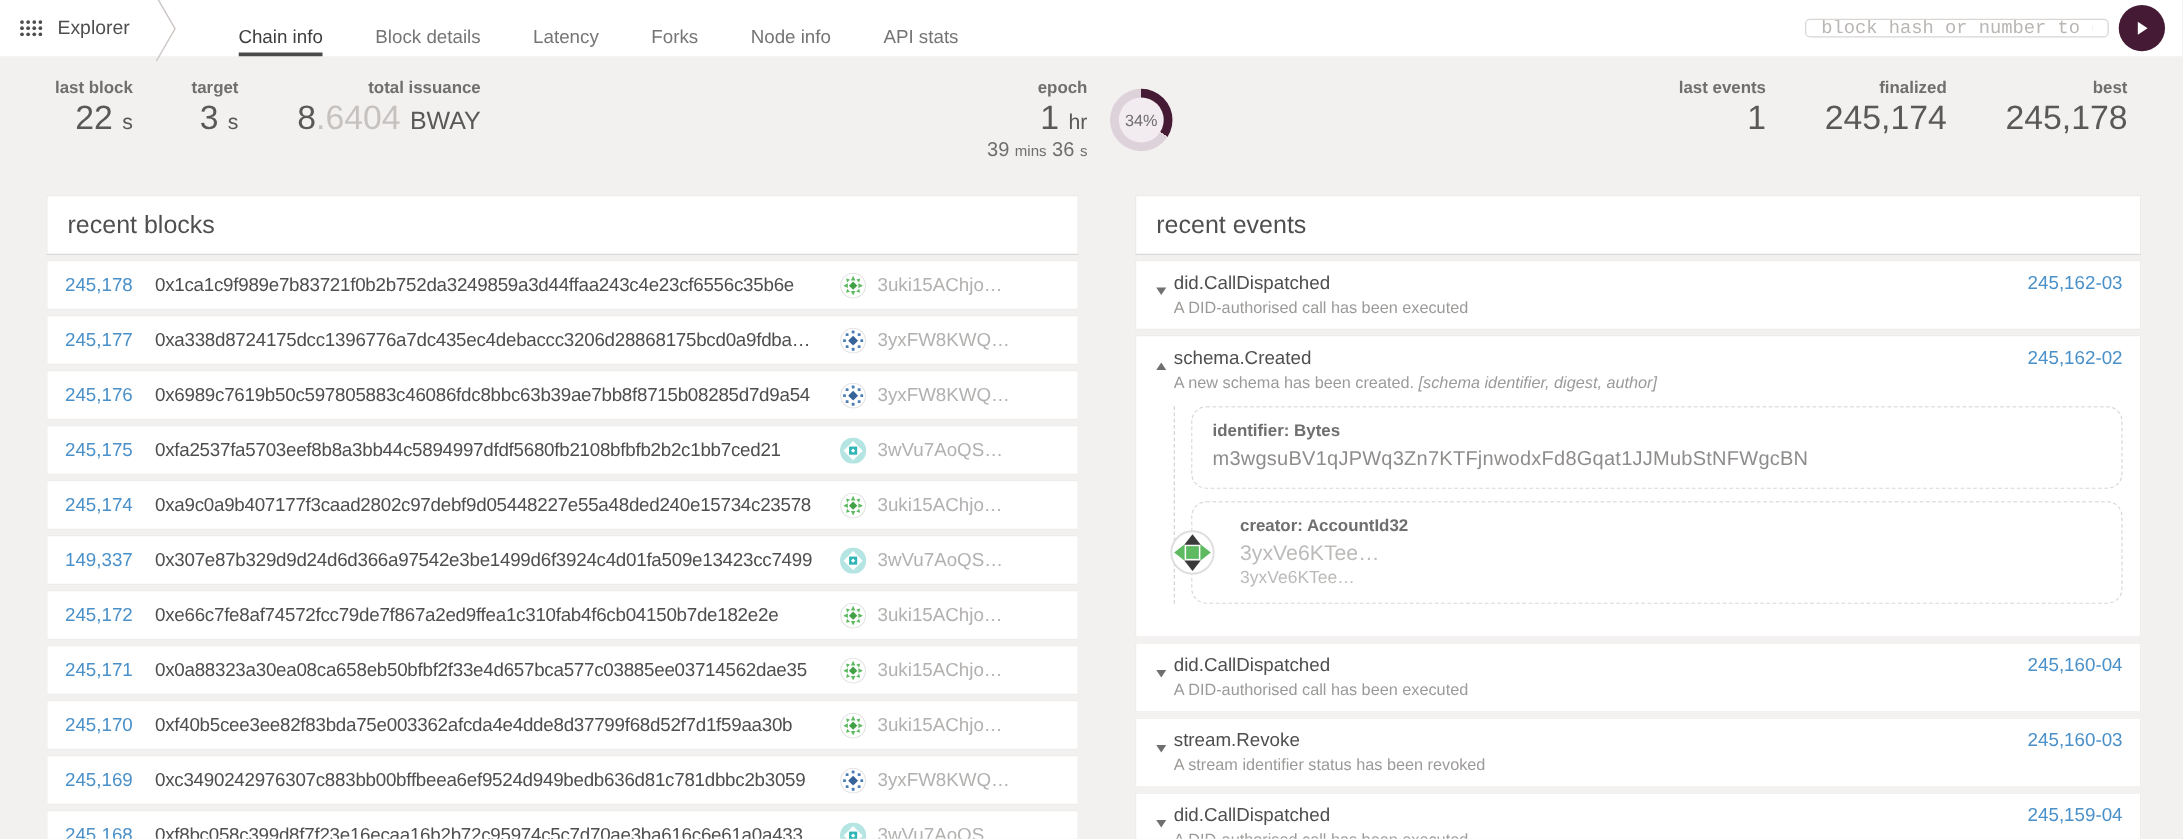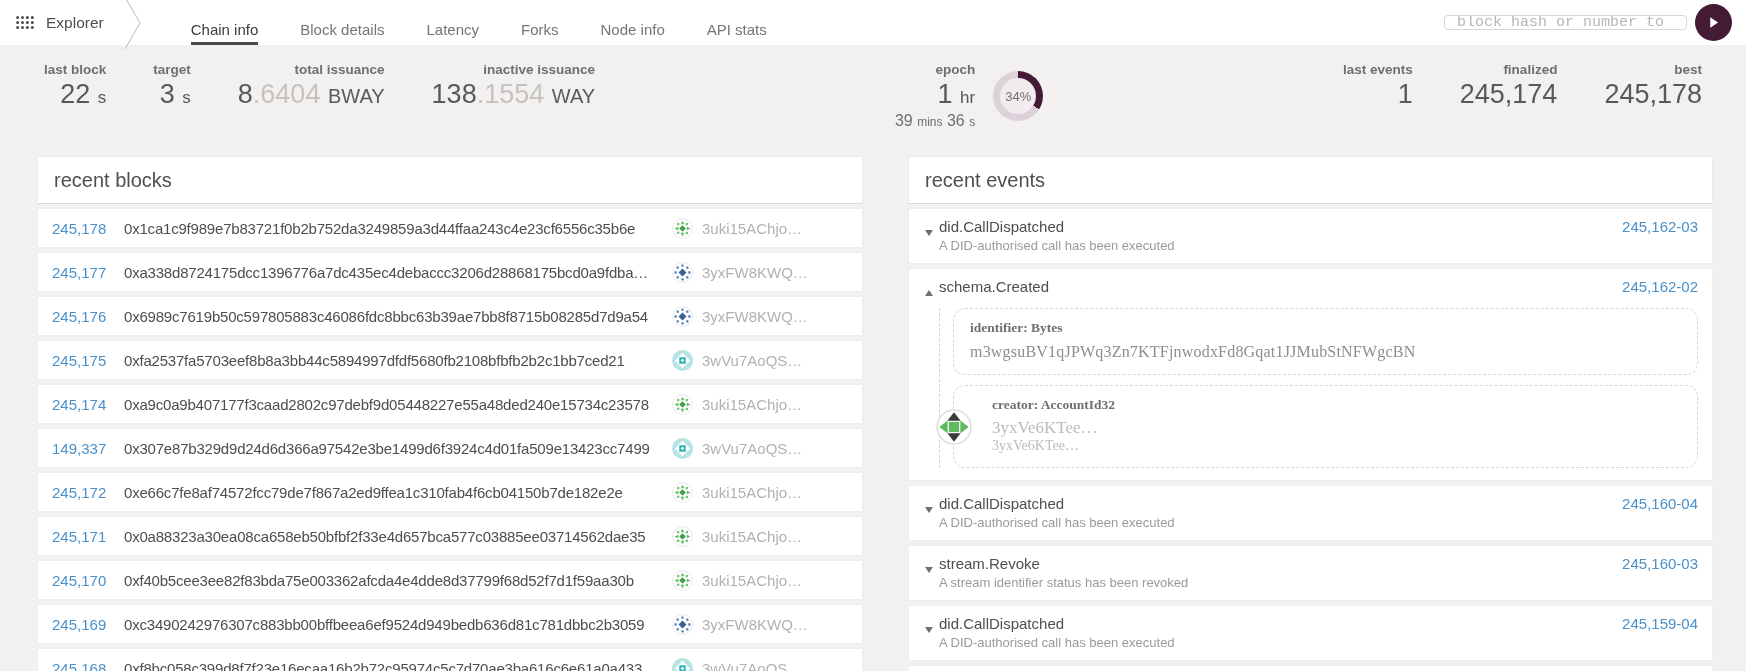--- a/index.html
+++ b/index.html
@@ -76,21 +76,21 @@
   .event-head { display:flex; align-items:flex-start; padding:9px 14px 10px 10px; }
   .toggle { width:20px; flex:none; display:flex; justify-content:center; margin-top:12px; cursor:pointer; }
   .tri-down { width:0; height:0; border-left:4.5px solid transparent; border-right:4.5px solid transparent; border-top:6px solid #6f6f6f; }
   .tri-up   { width:0; height:0; border-left:4.5px solid transparent; border-right:4.5px solid transparent; border-bottom:6px solid #6f6f6f; }
   .event-main { min-width:0; }
   .event-name { font-size:15px; color:#4e4e4e; }
   .event-desc { font-size:13px; color:#9c9a99; margin-top:3px; white-space:nowrap; }
   .event-desc i { font-style:italic; }
   .event-link { margin-left:auto; padding-left:12px; font-size:15px; color:#4a90c9; text-decoration:none; cursor:pointer; white-space:nowrap; }
   .event-details {
-    margin:2px 14px 12px 30px; border-left:1px dashed #d6d4d3; padding-left:13px;font-family:Liberation Serif, serif;
+    margin:2px 14px 26px 30px; border-left:1px dashed #d6d4d3; padding-left:13px;
   }
   .detail-box {
     border:1px dashed #d9d7d6; border-radius:12px; background:#fff; padding:11px 16px 13px;
   }
   .detail-label { font-size:13.5px; font-weight:bold; color:#6f6f6f; }
   .detail-value { font-size:16px; color:#8f8d8c; margin-top:7px; letter-spacing:0.2px; white-space:nowrap; overflow:hidden; }
   .creator-box { margin-top:10px; position:relative; padding-left:38px; }
   .creator-identicon { position:absolute; left:-18px; top:50%; transform:translateY(-50%); width:36px; height:36px; }
   .creator-identicon svg { width:100%; height:100%; }
   .creator-line { display:flex; justify-content:space-between; align-items:flex-start; margin-top:5px;flex-direction:column; }
@@ -164,24 +164,20 @@
       <div class="stat-value"><span>22</span> <span class="unit">s</span></div>
     </div>
     <div class="stat">
       <div class="stat-label">target</div>
       <div class="stat-value"><span>3</span> <span class="unit">s</span></div>
     </div>
     <div class="stat">
       <div class="stat-label">total issuance</div>
       <div class="stat-value"><span>8</span><span class="dim">.6404</span> <span class="big-unit">BWAY</span></div>
     </div>
-    <div class="stat">
-      <div class="stat-label">inactive issuance</div>
-      <div class="stat-value"><span>138</span><span class="dim">.1554</span> <span class="big-unit">WAY</span></div>
-    </div>
   </div>
 
   <div class="epoch-wrap">
     <div class="stat">
       <div class="stat-label">epoch</div>
       <div class="stat-value"><span>1</span> <span class="unit">hr</span></div>
       <div class="epoch-sub"><span>39</span> <span class="small">mins</span> <span>36</span> <span class="small">s</span></div>
     </div>
     <div class="donut" style="background: conic-gradient(rgb(69, 26, 53) 34%, rgb(221, 210, 217) 0deg);">
       <div class="donut-inner">34%</div>
@@ -456,20 +452,21 @@
     </div>
 
   </div>
         <div class="row-card event-row">
     <div class="event-head">
       <span class="toggle">
               <span class="tri-up"></span>
             </span>
       <div class="event-main">
         <div class="event-name">schema.Created</div>
+        <div class="event-desc"><span>A new schema has been created.</span> <i>[schema identifier, digest, author]</i></div>
       </div>
       <a class="event-link">245,162-02</a>
     </div>
     <div class="event-details">
       <div class="detail-box">
         <div class="detail-label">identifier: Bytes</div>
         <div class="detail-value">m3wgsuBV1qJPWq3Zn7KTFjnwodxFd8Gqat1JJMubStNFWgcBN</div>
       </div>
       <div class="detail-box creator-box">
         <span class="creator-identicon"><svg viewBox="0 0 24 24">

